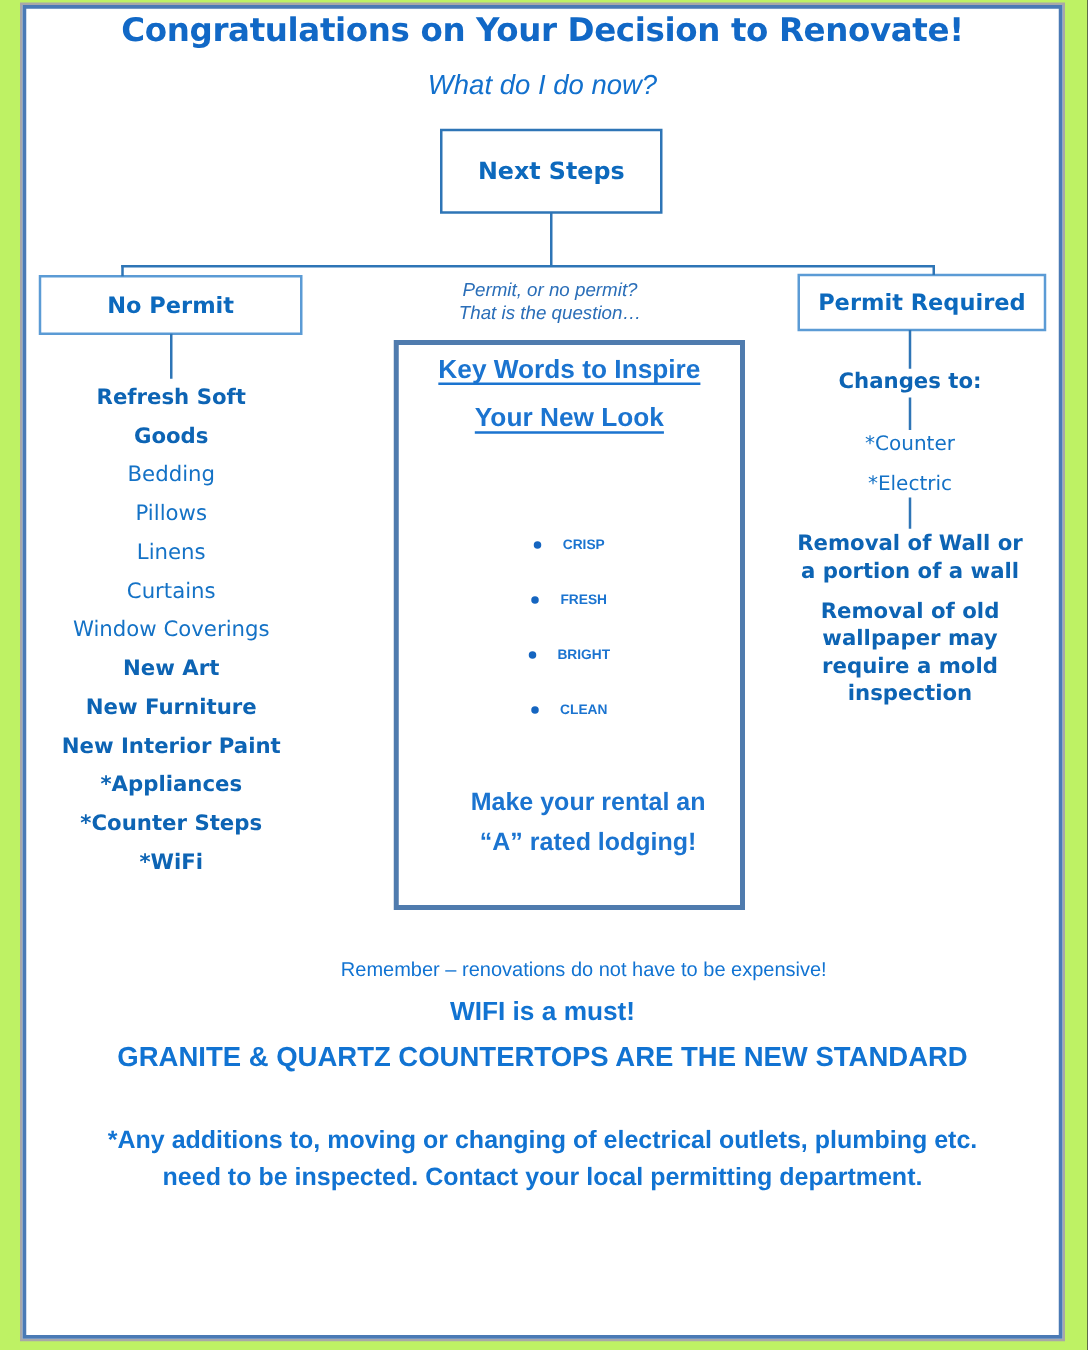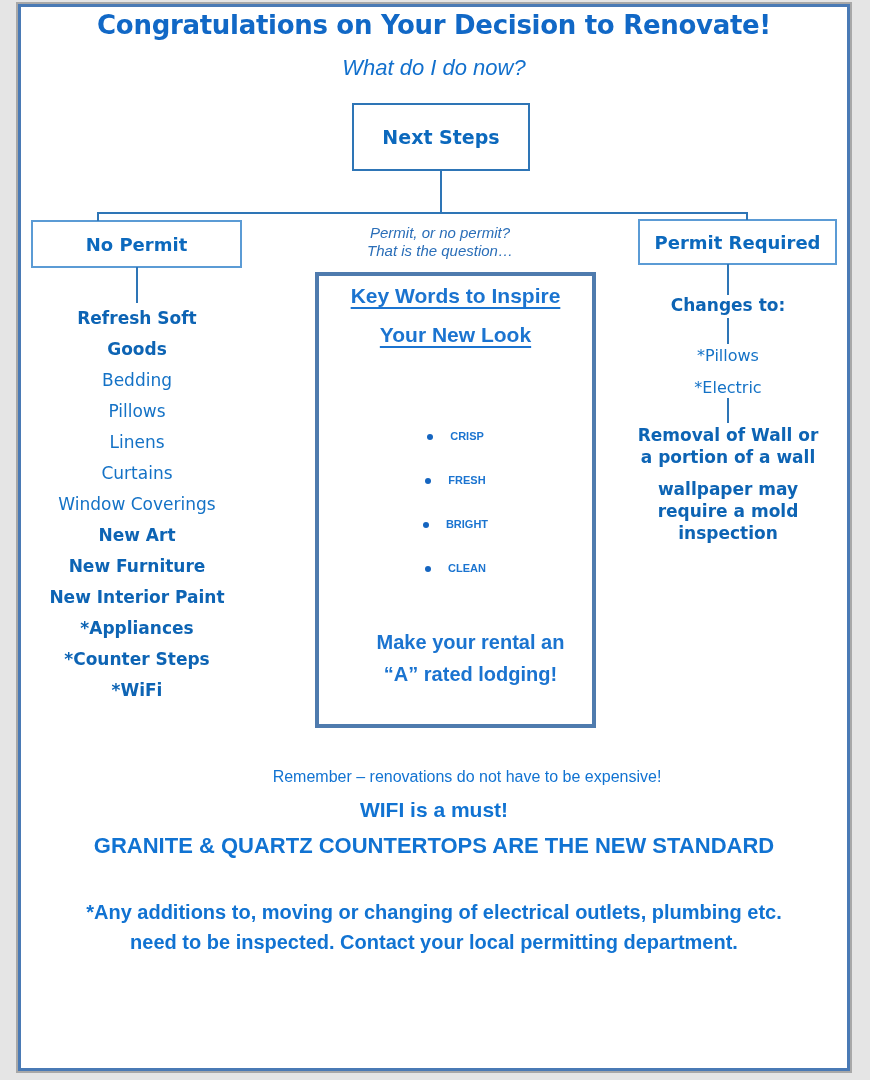--- a/index.html
+++ b/index.html
@@ -1,16 +1,16 @@
 <!DOCTYPE html>
 <html><head>
 <meta charset="utf-8">
 <style>
   html,body{margin:0;padding:0;background:#000;}
-  .canvas{position:relative;width:870px;height:1080px;background:#e5e5e5;overflow:hidden;}
+  .canvas{position:relative;width:870px;height:1080px;background:#bef264;overflow:hidden;}
   .page{position:absolute;left:18px;top:4px;width:832px;height:1067px;background:#fff;
         border:3px solid #4a7ab5;box-sizing:border-box;box-shadow:0 0 0 2px #a8a8a8;}
   .f-main{font-family:"DejaVu Sans",sans-serif;}
   .f-narrow{font-family:"Liberation Sans",sans-serif;}
   .abs{position:absolute;}
   .ctr{text-align:center;}
   .title{left:18px;top:10px;width:832px;font-size:26px;font-weight:bold;color:#1168c6;
          letter-spacing:-0.3px;white-space:nowrap;}
   .subtitle{left:18px;top:55px;width:832px;font-size:22px;font-style:italic;color:#1270cd;}
   .box{box-sizing:border-box;display:flex;align-items:center;justify-content:center;
@@ -98,27 +98,28 @@
     <div class="kwb"><span class="dot"></span><span>FRESH</span></div>
     <div class="kwb"><span class="dot"></span><span>BRIGHT</span></div>
     <div class="kwb"><span class="dot"></span><span>CLEAN</span></div>
   </div>
   <div class="abs ctr kw-tag f-narrow">
     <div>Make your rental an</div>
     <div>“A” rated lodging!</div>
   </div>
 
   <div class="abs ctr rc f-main fw-b" style="top:295px;">Changes to:</div>
-  <div class="abs ctr rc f-main" style="top:345px;"><span class="reg">*Pillows</span></div>
+  <div class="abs ctr rc f-main" style="top:345px;"><span class="reg">*Counter</span></div>
   <div class="abs ctr rc f-main" style="top:377px;"><span class="reg">*Electric</span></div>
   <div class="abs ctr rc bold2 f-main" style="top:424px;">
     <div>Removal of Wall or</div>
     <div>a portion of a wall</div>
   </div>
   <div class="abs ctr rc bold2 f-main" style="top:478px;">
+    <div>Removal of old</div>
     <div>wallpaper may</div>
     <div>require a mold</div>
     <div>inspection</div>
   </div>
 
   <div class="abs ctr footer-line f-narrow" style="top:768px;font-size:16px;padding-left:33px;">Remember – renovations do not have to be expensive!</div>
   <div class="abs ctr footer-line fw-b f-narrow" style="top:798px;font-size:21px;">WIFI is a must!</div>
   <div class="abs ctr footer-line fw-b f-narrow" style="top:833px;font-size:22px;">GRANITE &amp; QUARTZ COUNTERTOPS ARE THE NEW STANDARD</div>
   <div class="abs ctr footer-line fw-b f-narrow" style="top:897px;font-size:20px;line-height:30px;">
     <div>*Any additions to, moving or changing of electrical outlets, plumbing etc.</div>

